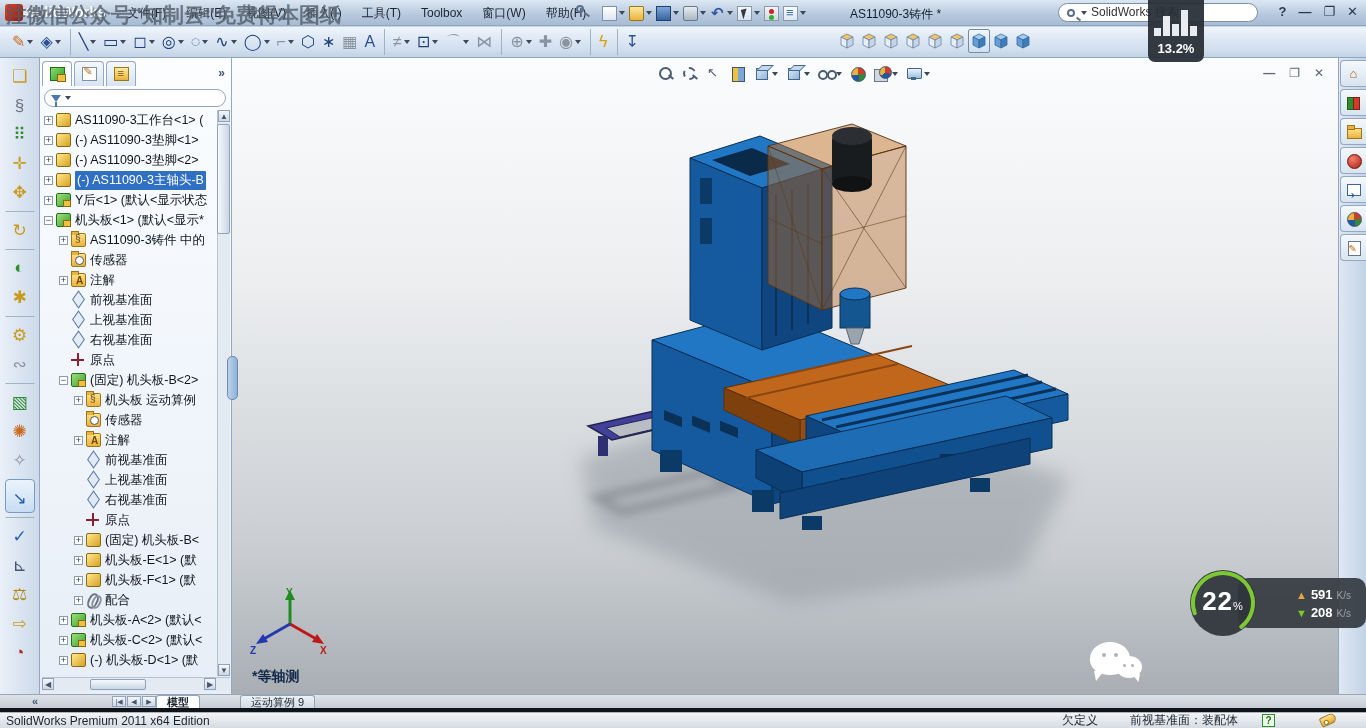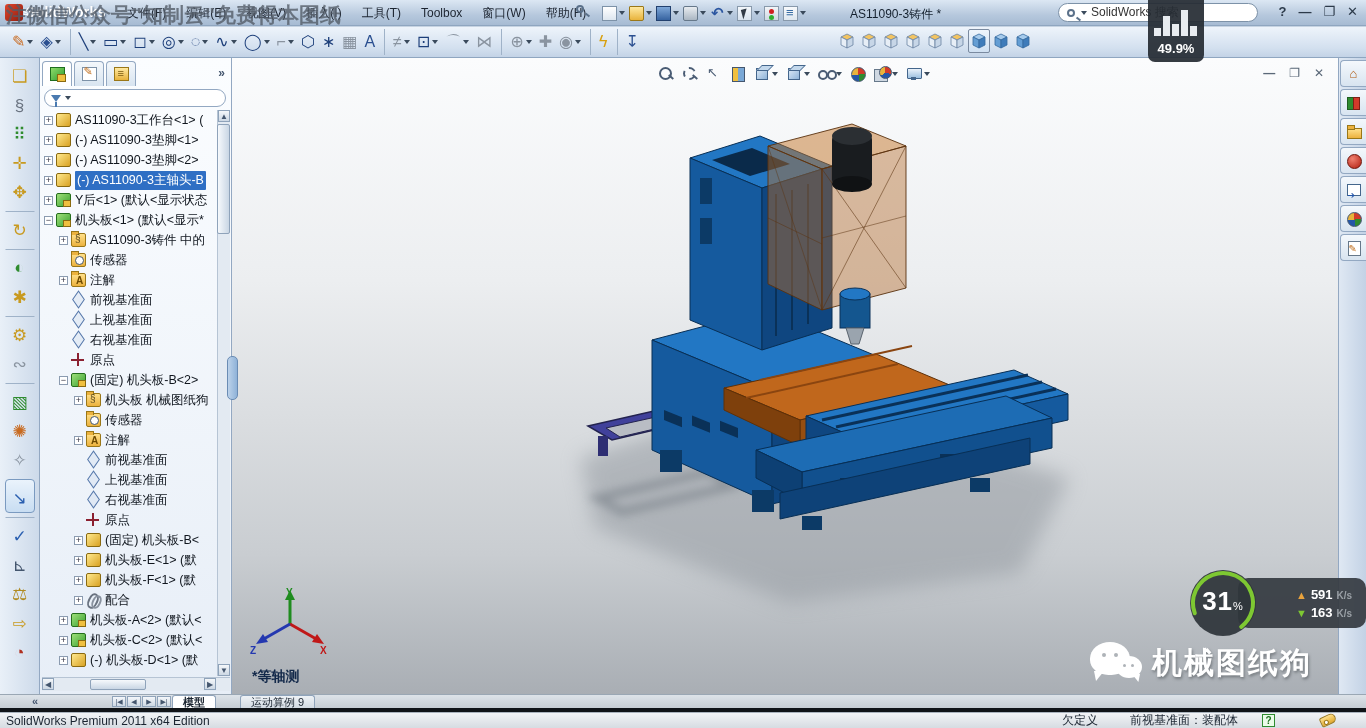--- a/index.html
+++ b/index.html
@@ -191,21 +191,21 @@
   #status-editing { position:absolute; left:1130px; }
   #status-help { position:absolute; left:1262px; top:1px; width:13px; height:13px; background:#eafce8; border:1px solid #2f8c2f; color:#1f6e1f; font-weight:bold; font-size:10px; text-align:center; line-height:12px; }
   #status-tag { position:absolute; left:1320px; top:2px; width:16px; height:10px; background:linear-gradient(#ffe08a,#e0a82e); border:1px solid #9a7718; border-radius:2px 5px 5px 2px; transform:rotate(-25deg); }
   #status-tag::before { content:""; position:absolute; left:2px; top:3px; width:3px; height:3px; border-radius:50%; background:#fff; border:1px solid #9a7718; }
 
   
   #gauge { position:absolute; left:1186px; top:566px; z-index:60; }
   #gauge-pill { position:absolute; left:52px; top:12px; width:128px; height:50px; background:rgba(52,58,64,.92); border-radius:10px;
     display:flex; flex-direction:column; justify-content:center; gap:3px; padding-left:58px; }
   .pill-row { display:flex; align-items:baseline; gap:4px; color:#fff; font-size:13px; font-weight:bold; }
-  .pill-row .unit { color:#9aa0a6; font-size:10px; font-weight:bold; }
+  .pill-row .unit { color:#9aa0a6; font-size:10px; font-weight:normal; }
   .arrow-up { color:#e8a33d; font-size:11px; }
   .arrow-down { color:#7ec832; font-size:11px; }
   #gauge-circle { position:absolute; left:0; top:0; width:74px; height:74px; }
   #gauge-num { position:absolute; left:0; top:20px; width:74px; text-align:center; color:#fff; font-size:26px; font-weight:bold; letter-spacing:1px; }
   #gauge-num .pct { font-size:11px; font-weight:normal; }
   #wechat-mark { position:absolute; left:1090px; top:640px; z-index:55; display:flex; align-items:center; gap:10px; }
   #wechat-logo { position:relative; width:52px; height:46px; }
   .wc-big { position:absolute; left:0; top:2px; width:40px; height:33px; background:#fff; border-radius:50% 50% 46% 46%; }
   .wc-big::after { content:""; position:absolute; left:4px; bottom:-6px; width:10px; height:10px; background:#fff; clip-path:polygon(0 0,100% 0,20% 100%); }
   .wc-small { position:absolute; left:26px; top:16px; width:26px; height:22px; background:#fff; border-radius:50%; }
@@ -484,21 +484,21 @@
   </div>
 
   <div id="cpu-overlay">
     <div id="cpu-bars">
         <i style="height: 8px;"></i>
         <i style="height: 20px;"></i>
         <i style="height: 12px;"></i>
         <i style="height: 26px;"></i>
         <i style="height: 10px;"></i>
       </div>
-    <div id="cpu-text">49.9%</div>
+    <div id="cpu-text">13.2%</div>
   </div>
 
   <div id="lefttools" class="abs">
 
       <div class="lti">
         <i class="glyph" style="color: rgb(200, 154, 32);">❏</i>
       </div>
 
       <div class="lti">
         <i class="glyph" style="color: rgb(106, 115, 128);">§</i>
@@ -672,21 +672,21 @@
 
         <div class="trow" style="padding-left: 17px;">
           <span class="expander on">−</span>
           <span class="ti ti-asm-green"></span>
           <span class="tlabel">(固定) 机头板-B&lt;2&gt;</span>
         </div>
 
         <div class="trow" style="padding-left: 32px;">
           <span class="expander on">+</span>
           <span class="ti ti-folder-mate"></span>
-          <span class="tlabel">机头板 机械图纸狗</span>
+          <span class="tlabel">机头板 运动算例</span>
         </div>
 
         <div class="trow" style="padding-left: 32px;">
           <span class="expander"></span>
           <span class="ti ti-folder-sensor"></span>
           <span class="tlabel">传感器</span>
         </div>
 
         <div class="trow" style="padding-left: 32px;">
           <span class="expander on">+</span>
@@ -986,21 +986,21 @@
 
   <div id="tabsrow" class="abs">
     <span id="tabs-collapse">«</span>
     <div id="tab-nav">
 
     <span>|◀</span>
         <span>◀</span>
         <span>▶</span>
         <span>▶|</span>
       </div>
-    <div class="sheet-tab active" style="left:172px;">模型</div>
+    <div class="sheet-tab active" style="left:156px;">模型</div>
     <div class="sheet-tab" style="left:240px;">运动算例 9</div>
   </div>
   <div id="black-strip" class="abs"></div>
 
   <div id="statusbar" class="abs">
     <span id="status-left">SolidWorks Premium 2011 x64 Edition</span>
     <span id="status-state">欠定义</span>
     <span id="status-editing">前视基准面：装配体</span>
     <span id="status-help">?</span>
     <span id="status-tag"></span>
@@ -1008,36 +1008,35 @@
 
   <div id="gauge">
     <div id="gauge-pill">
       <div class="pill-row">
         <span class="arrow-up">▲</span>
         <span>591</span>
         <span class="unit">K/s</span>
       </div>
       <div class="pill-row">
         <span class="arrow-down">▼</span>
-        <span>163</span>
+        <span>208</span>
         <span class="unit">K/s</span>
       </div>
     </div>
     <svg id="gauge-circle" viewBox="0 0 74 74">
       <circle cx="37" cy="37" r="33" fill="rgba(48,54,60,.94)"></circle>
       <circle cx="37" cy="37" r="30" fill="none" stroke="#7ec832" stroke-width="4" stroke-dasharray="132 57" stroke-linecap="round" transform="rotate(-200 37 37)"></circle>
     </svg>
-    <div id="gauge-num"><span>31</span><span class="pct">%</span></div>
+    <div id="gauge-num"><span>22</span><span class="pct">%</span></div>
   </div>
 
   <div id="wechat-mark">
     <div id="wechat-logo">
       <span class="wc-big"></span>
       <span class="wc-eye" style="left:12px;top:13px;"></span>
       <span class="wc-eye" style="left:24px;top:13px;"></span>
       <span class="wc-small"></span>
       <span class="wc-eye" style="left:33px;top:24px;width:3px;height:3px;"></span>
       <span class="wc-eye" style="left:41px;top:24px;width:3px;height:3px;"></span>
     </div>
-    <span id="wechat-text">机械图纸狗</span>
   </div>
 
 </div>
 
 </body></html>

